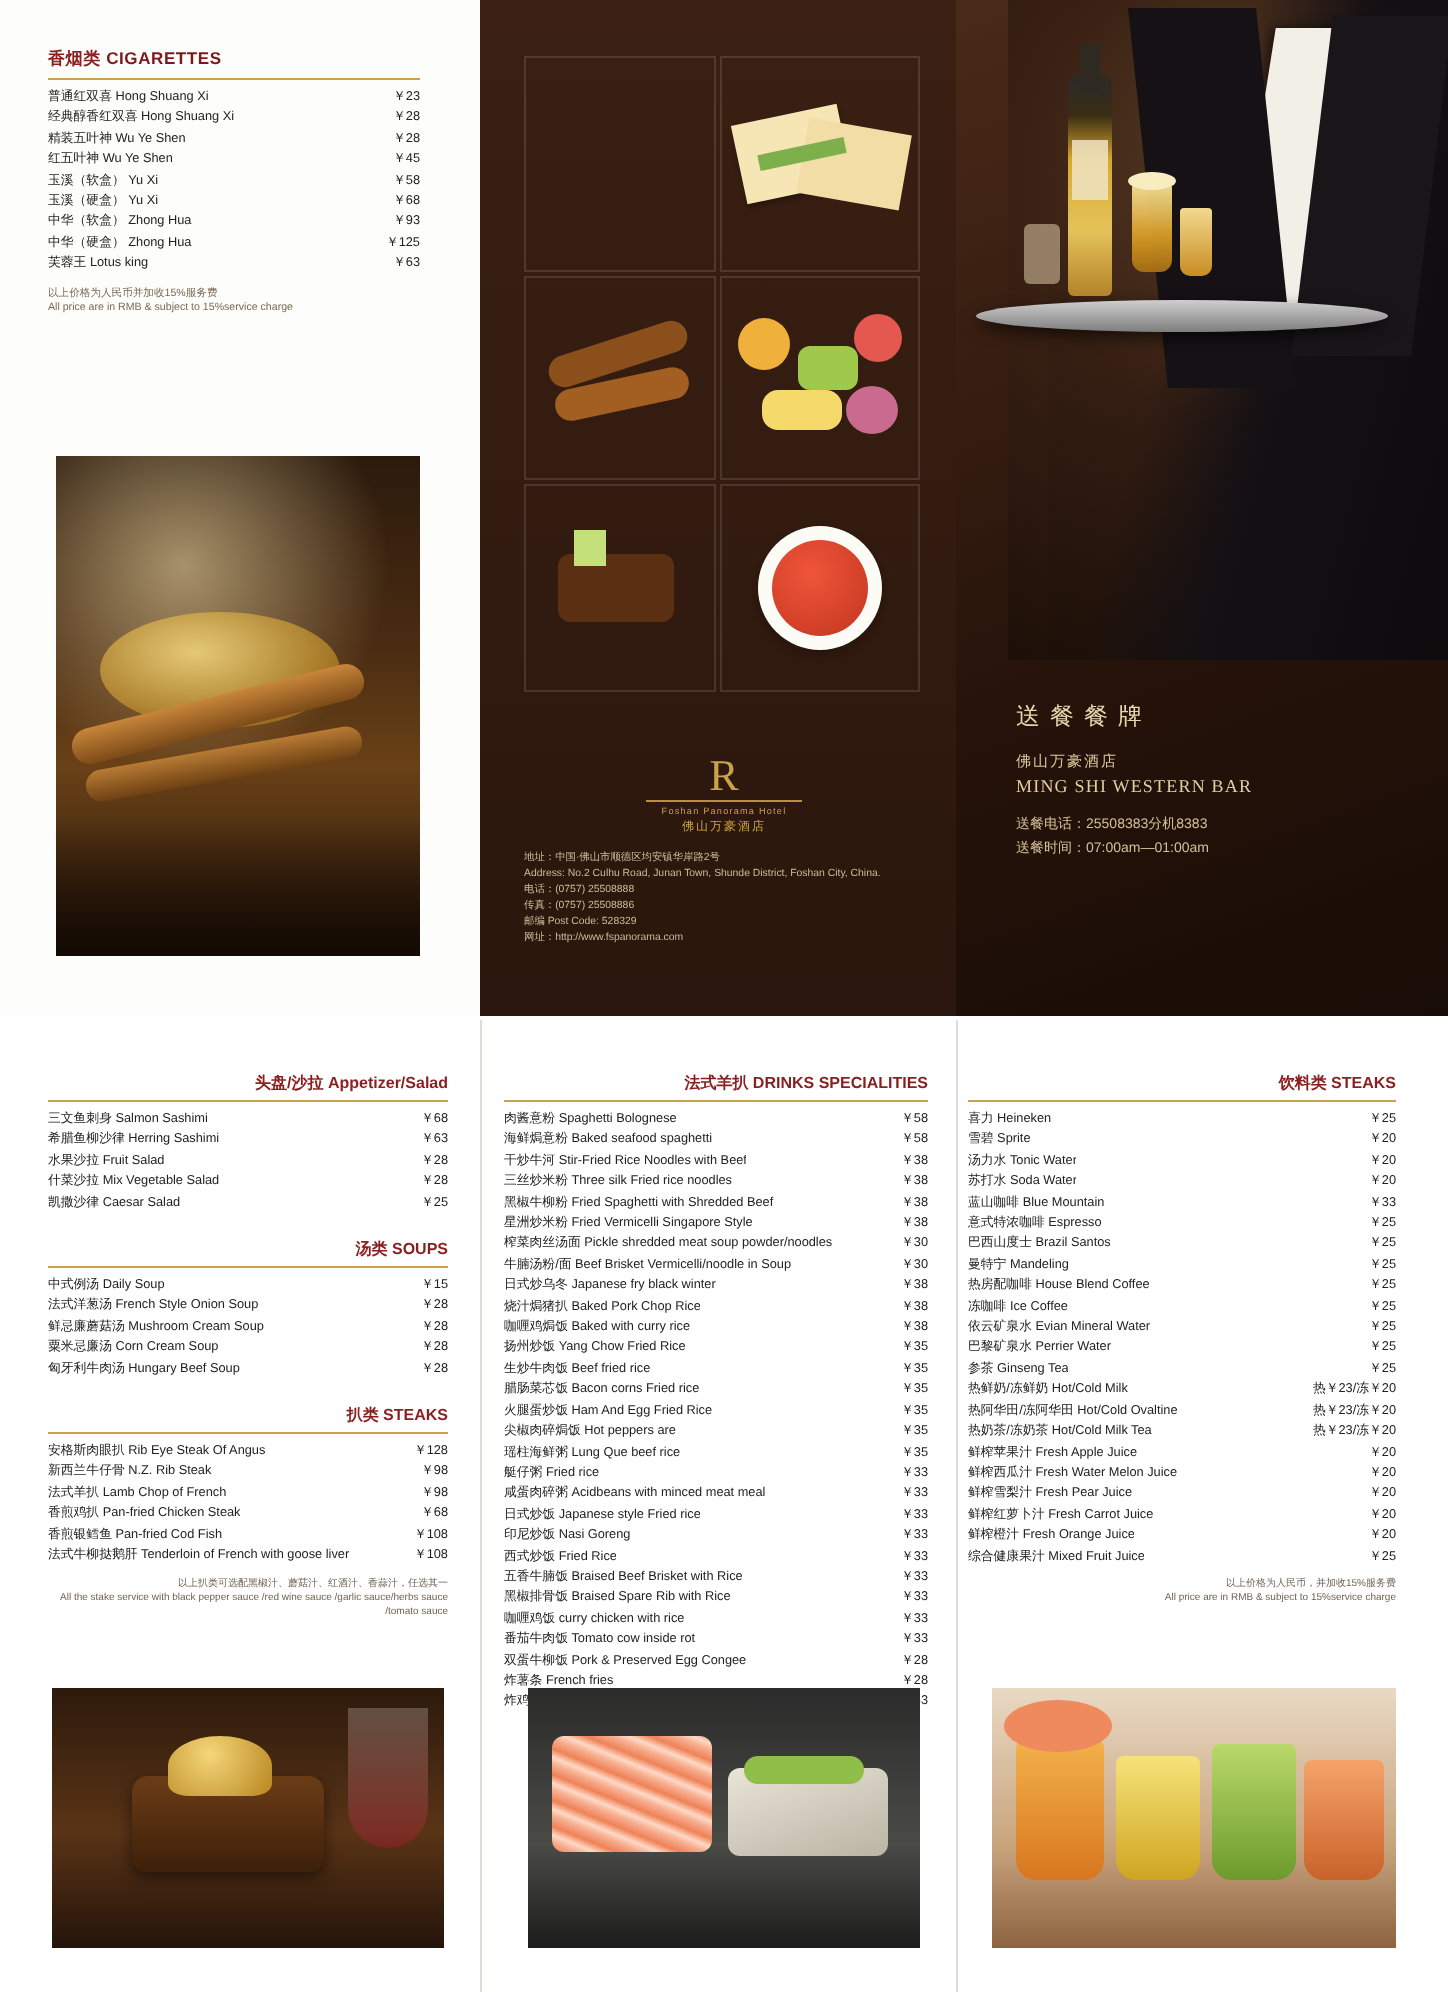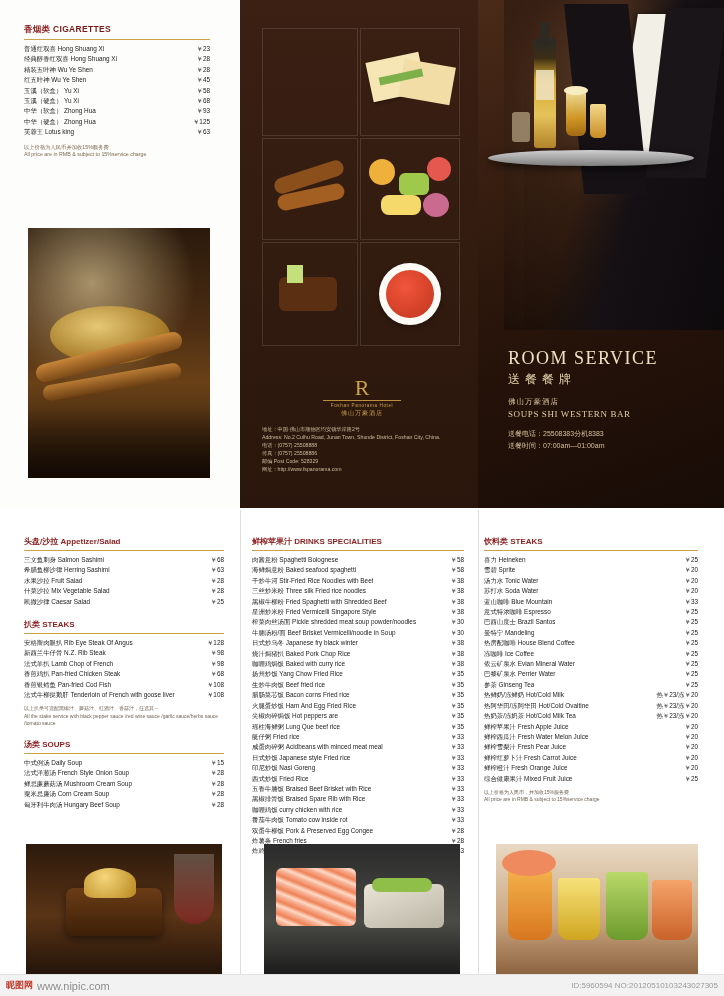--- a/index.html
+++ b/index.html
@@ -45,21 +45,21 @@
   .rsTitle .t4{font-size:9px;color:#e0cda2;margin-top:2px;letter-spacing:.6px;font-family:"Liberation Serif",serif;}
   .rsTitle .t5{font-size:7px;color:#d3c098;margin-top:9px;line-height:12px;}
 
   
   .divider{position:absolute;left:0;top:508px;width:724px;height:2px;background:#fff;}
 
   
   .bot{position:absolute;left:0;top:510px;width:724px;height:486px;background:#fff;}
   .colsep{position:absolute;top:510px;width:1px;height:486px;background:#e0ddd6;}
 
-  .col{position:absolute;top:0;}
+  .col{position:absolute;top:0;text-align:right;}
   .cA{left:24px;width:200px;}
   .cB{left:252px;width:212px;}
   .cC{left:484px;width:214px;}
 
   .grp{margin-bottom:7px;}
   .grp h3{margin:0;font-size:8px;font-weight:bold;color:#8a1f1f;}
   .grp h3 .en{font-weight:bold;}
   .li{display:flex;justify-content:space-between;align-items:baseline;font-size:6.4px;line-height:10.4px;color:#222;}
   .li .nm{overflow:hidden;white-space:nowrap;}
   .li .pr{padding-left:5px;white-space:nowrap;color:#222;}
@@ -229,24 +229,23 @@
         <div>地址：中国·佛山市顺德区均安镇华岸路2号</div>
         <div>Address: No.2 Culhu Road, Junan Town, Shunde District, Foshan City, China.</div>
         <div>电话：(0757) 25508888</div>
         <div>传真：(0757) 25508886</div>
         <div>邮编 Post Code: 528329</div>
         <div>网址：http://www.fspanorama.com</div>
       </div>
     </div>
 
     <div class="rsTitle">
-      <div class="t1">ROOM SERVICE</div>
       <div class="t2">送餐餐牌</div>
       <div class="t3">佛山万豪酒店</div>
-      <div class="t4">SOUPS SHI WESTERN BAR</div>
+      <div class="t4">MING SHI WESTERN BAR</div>
       <div class="t5">
         <div>送餐电话：25508383分机8383</div>
         <div>送餐时间：07:00am—01:00am</div>
       </div>
     </div>
   </div>
 
   <div class="divider"></div>
 
   <div class="bot">
@@ -276,20 +275,49 @@
               <span class="pr">￥28</span>
             </div>
             <div class="li">
               <span class="nm">凯撒沙律 Caesar Salad</span>
               <span class="pr">￥25</span>
             </div>
           </div>
       </div>
       <div class="grp" style="margin-top:12px;">
         <h3>
+          <span>汤类</span>
+          <span class="en">SOUPS</span>
+        </h3>
+        <div class="rule"></div>
+        <div id="soups-list">
+            <div class="li">
+              <span class="nm">中式例汤 Daily Soup</span>
+              <span class="pr">￥15</span>
+            </div>
+            <div class="li">
+              <span class="nm">法式洋葱汤 French Style Onion Soup</span>
+              <span class="pr">￥28</span>
+            </div>
+            <div class="li">
+              <span class="nm">鲜忌廉蘑菇汤 Mushroom Cream Soup</span>
+              <span class="pr">￥28</span>
+            </div>
+            <div class="li">
+              <span class="nm">粟米忌廉汤 Corn Cream Soup</span>
+              <span class="pr">￥28</span>
+            </div>
+            <div class="li">
+              <span class="nm">匈牙利牛肉汤 Hungary Beef Soup</span>
+              <span class="pr">￥28</span>
+            </div>
+          </div>
+      </div>
+      <div class="grp" style="margin-top:12px;">
+        <h3>
           <span>扒类</span>
           <span class="en">STEAKS</span>
         </h3>
         <div class="rule"></div>
         <div id="steaks-list">
             <div class="li">
               <span class="nm">安格斯肉眼扒 Rib Eye Steak Of Angus</span>
               <span class="pr">￥128</span>
             </div>
             <div class="li">
@@ -311,55 +339,26 @@
             <div class="li">
               <span class="nm">法式牛柳挞鹅肝 Tenderloin of French with goose liver</span>
               <span class="pr">￥108</span>
             </div>
           </div>
         <div class="footnote">
           <div>以上扒类可选配黑椒汁、蘑菇汁、红酒汁、香蒜汁，任选其一</div>
           <div>All the stake service with black pepper sauce /red wine sauce /garlic sauce/herbs sauce /tomato sauce</div>
         </div>
       </div>
-      <div class="grp" style="margin-top:12px;">
-        <h3>
-          <span>汤类</span>
-          <span class="en">SOUPS</span>
-        </h3>
-        <div class="rule"></div>
-        <div id="soups-list">
-            <div class="li">
-              <span class="nm">中式例汤 Daily Soup</span>
-              <span class="pr">￥15</span>
-            </div>
-            <div class="li">
-              <span class="nm">法式洋葱汤 French Style Onion Soup</span>
-              <span class="pr">￥28</span>
-            </div>
-            <div class="li">
-              <span class="nm">鲜忌廉蘑菇汤 Mushroom Cream Soup</span>
-              <span class="pr">￥28</span>
-            </div>
-            <div class="li">
-              <span class="nm">粟米忌廉汤 Corn Cream Soup</span>
-              <span class="pr">￥28</span>
-            </div>
-            <div class="li">
-              <span class="nm">匈牙利牛肉汤 Hungary Beef Soup</span>
-              <span class="pr">￥28</span>
-            </div>
-          </div>
-      </div>
     </div>
 
     <div class="col cB" style="top:26px;">
       <div class="grp">
         <h3>
-          <span>鲜榨苹果汁</span>
+          <span>法式羊扒</span>
           <span class="en">DRINKS SPECIALITIES</span>
         </h3>
         <div class="rule"></div>
         <div id="asian-list">
             <div class="li">
               <span class="nm">肉酱意粉 Spaghetti Bolognese</span>
               <span class="pr">￥58</span>
             </div>
             <div class="li">
               <span class="nm">海鲜焗意粉 Baked seafood spaghetti</span>
@@ -607,20 +606,13 @@
         <div style="position:absolute;left:110px;top:28px;width:42px;height:68px;border-radius:4px 4px 10px 10px;background:linear-gradient(180deg,#b9d96a,#6c9a2c);"></div>
         <div style="position:absolute;left:156px;top:36px;width:40px;height:60px;border-radius:4px 4px 10px 10px;background:linear-gradient(180deg,#f5a36a,#c9622a);"></div>
         <div style="position:absolute;left:6px;top:6px;width:54px;height:26px;border-radius:50%;background:#ef8a5e;"></div>
       </div>
     </div>
   </div>
 
   <div class="colsep" style="left:240px;"></div>
   <div class="colsep" style="left:478px;"></div>
 
-  <div class="wm">
-    <div class="left">
-      <span class="logo">昵图网</span>
-      <span>www.nipic.com</span>
-    </div>
-    <div style="font-size:8px;">ID:5960594 NO:20120510103243027305</div>
-  </div>
 </div>
 
 </body></html>

